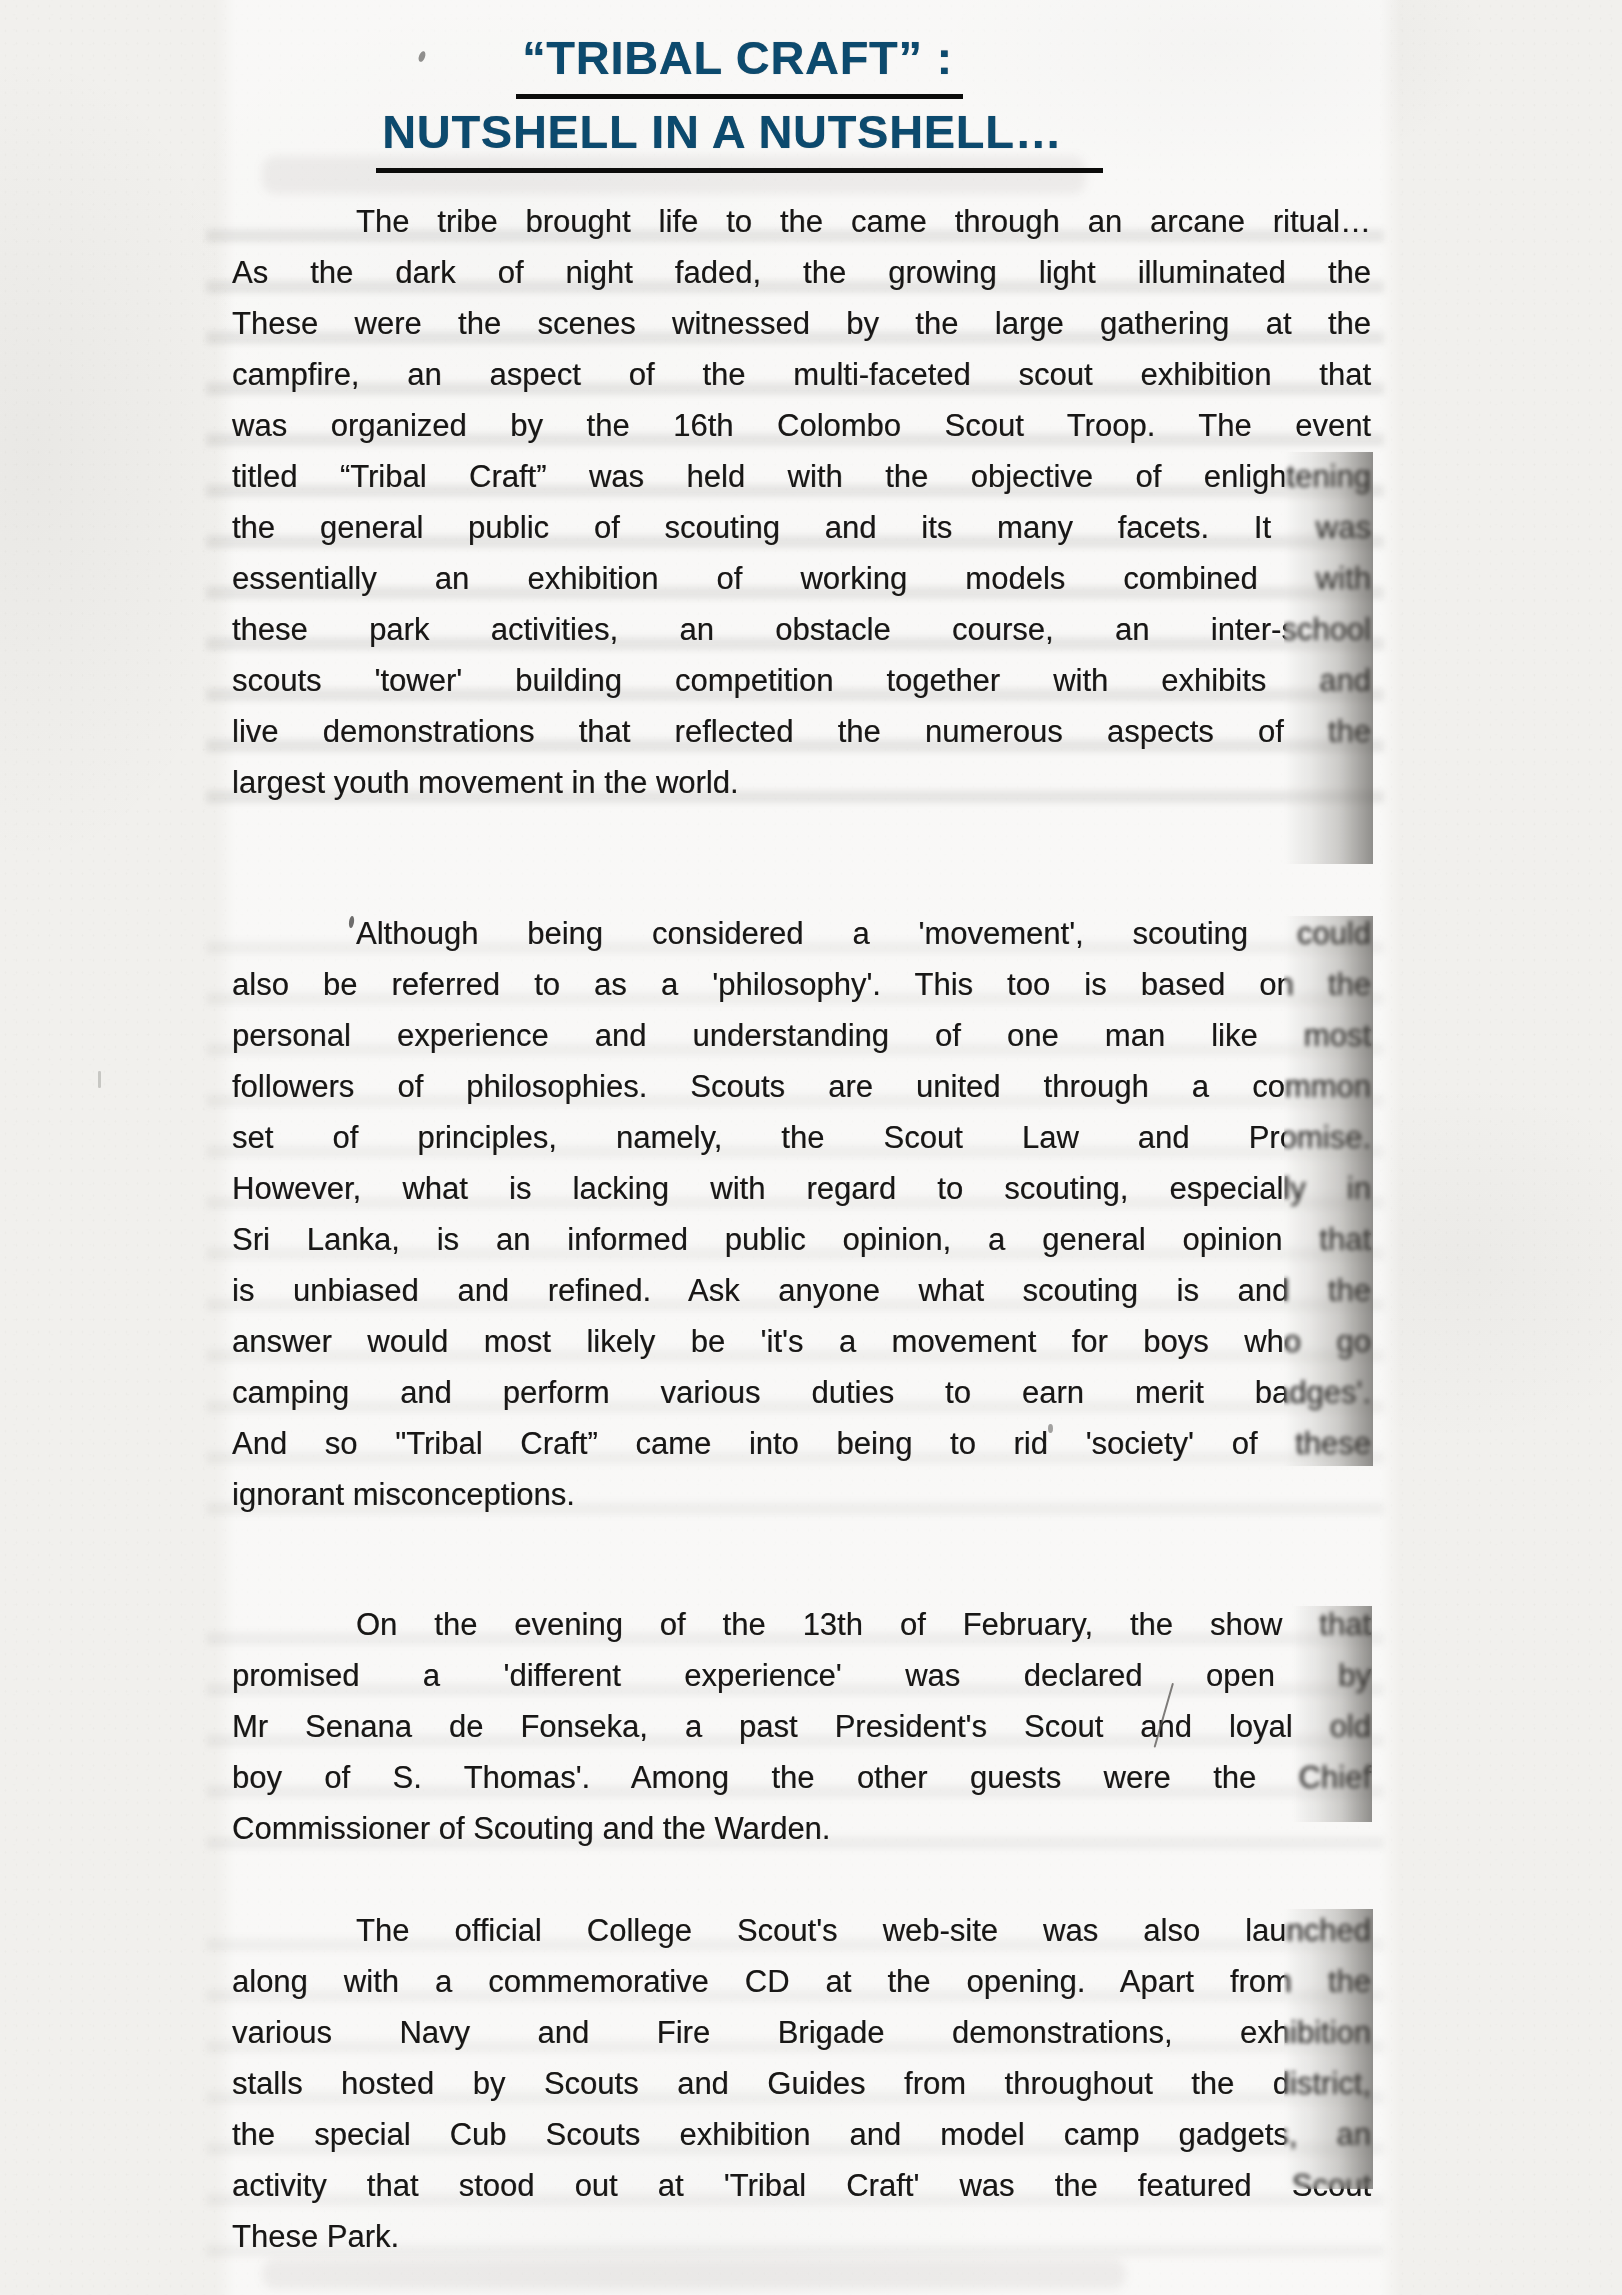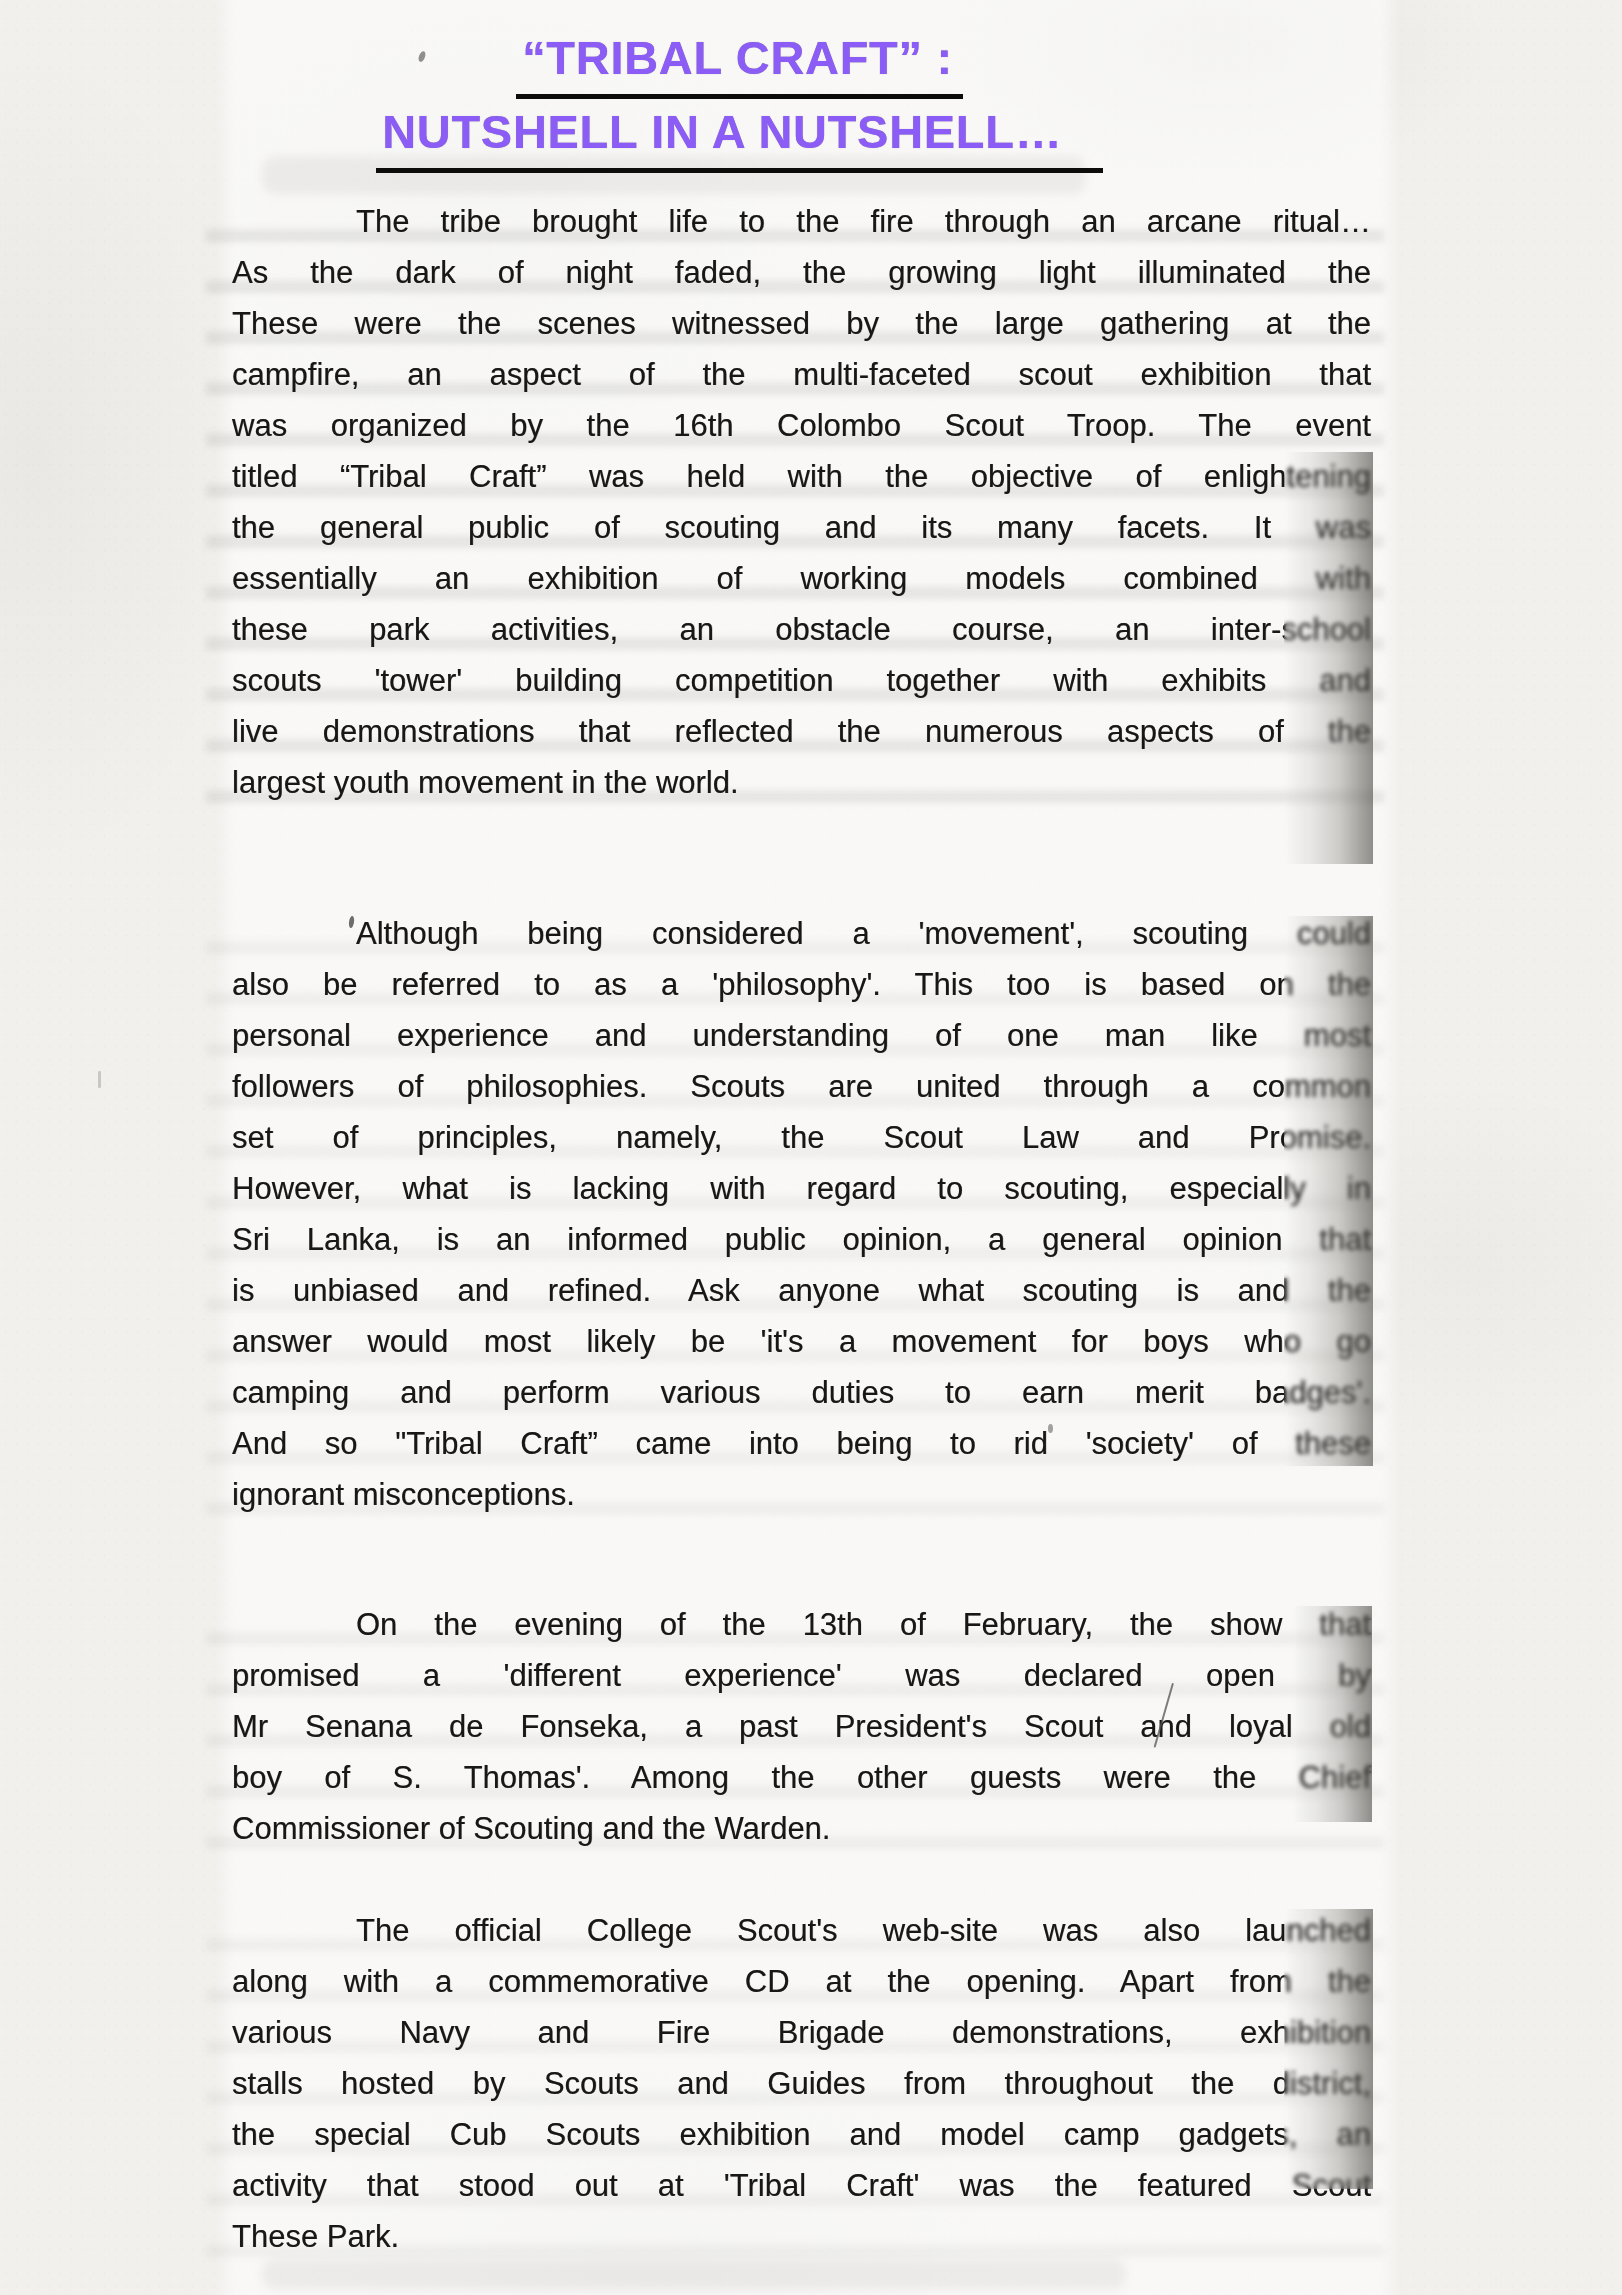--- a/index.html
+++ b/index.html
@@ -43,21 +43,21 @@
   }
 
   
   .title-wrap {
     position: absolute; left: 232px; top: 25px; width: 1139px;
     text-align: center;
   }
   .title-inner { transform: translateX(-62px); }
   .title-line {
     display: block;
-    font-size: 47px; font-weight: bold; color: #8b5cf6;
+    font-size: 47px; font-weight: bold; color: #0c4a6e;
     line-height: 65px; letter-spacing: 0.7px;
     text-shadow: 0 0 0.7px rgba(20,20,20,0.5);
   }
   .title-underline {
     display: inline-block;
     border-bottom: 5.9px solid #0c0c0b;
     padding: 0 10.5px 3.9px 6.5px;
   }
   .title-line.second .title-underline { padding-right: 41px; }
 
@@ -123,21 +123,21 @@
 
   <div class="title-wrap">
     <div class="title-inner">
       <span class="title-line first"><span class="title-underline">“TRIBAL CRAFT” :</span></span>
       <span class="title-line second"><span class="title-underline">NUTSHELL IN A NUTSHELL…</span></span>
     </div>
   </div>
 
   <div class="para" style="top:196px;">
     <div class="bleed" style="background: repeating-linear-gradient(180deg, transparent 0 31px, rgba(72,70,66,0.10) 36px 46px, transparent 46px 51px);"></div>
-    <div class="line first">The tribe brought life to the fire through an arcane ritual…</div>
+    <div class="line first">The tribe brought life to the came through an arcane ritual…</div>
     <div class="line">As the dark of night faded, the growing light illuminated the</div>
     <div class="line">These were the scenes witnessed by the large gathering at the</div>
     <div class="line">campfire, an aspect of the multi-faceted scout exhibition that</div>
     <div class="line">was organized by the 16th Colombo Scout Troop. The event</div>
     <div class="line">titled “Tribal Craft” was held with the objective of enlightening</div>
     <div class="line">the general public of scouting and its many facets. It was</div>
     <div class="line">essentially an exhibition of working models combined with</div>
     <div class="line">these park activities, an obstacle course, an inter-school</div>
     <div class="line">scouts 'tower' building competition together with exhibits and</div>
     <div class="line">live demonstrations that reflected the numerous aspects of the</div>

